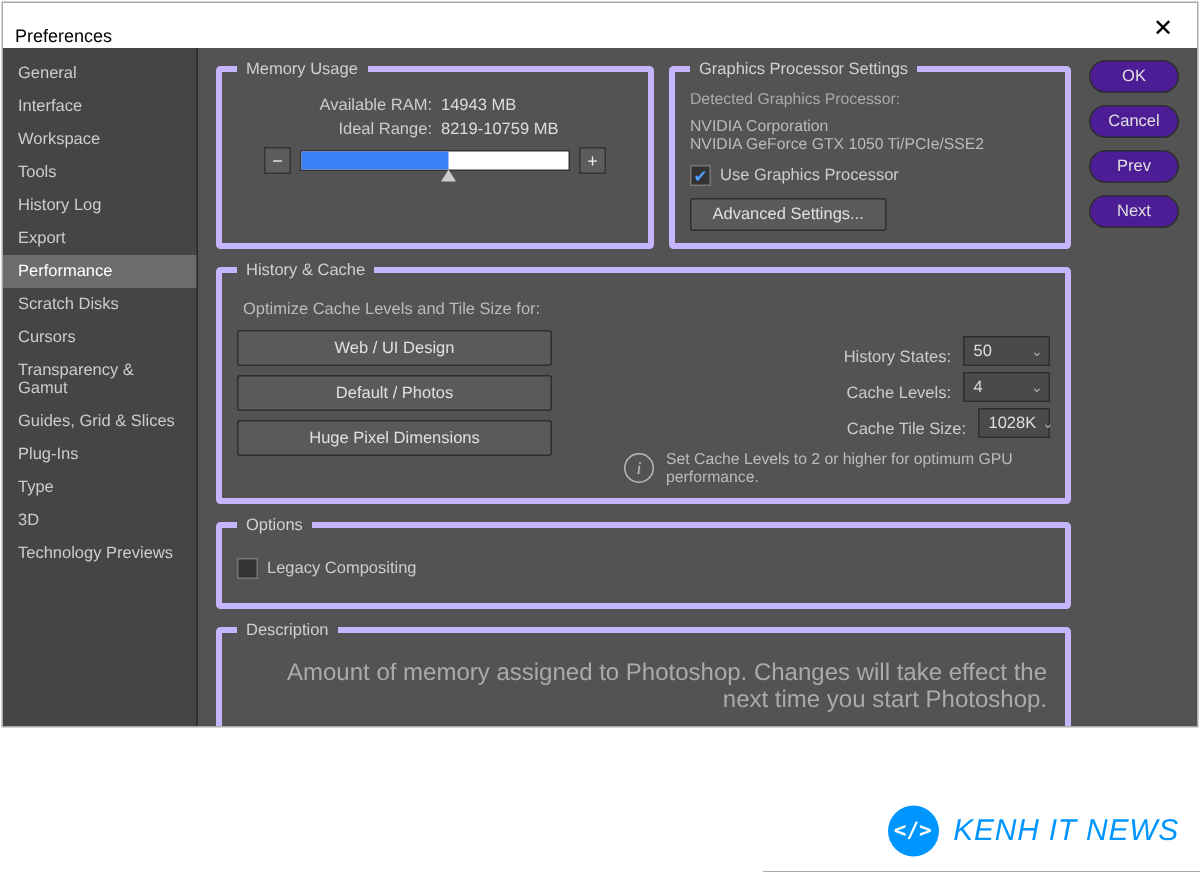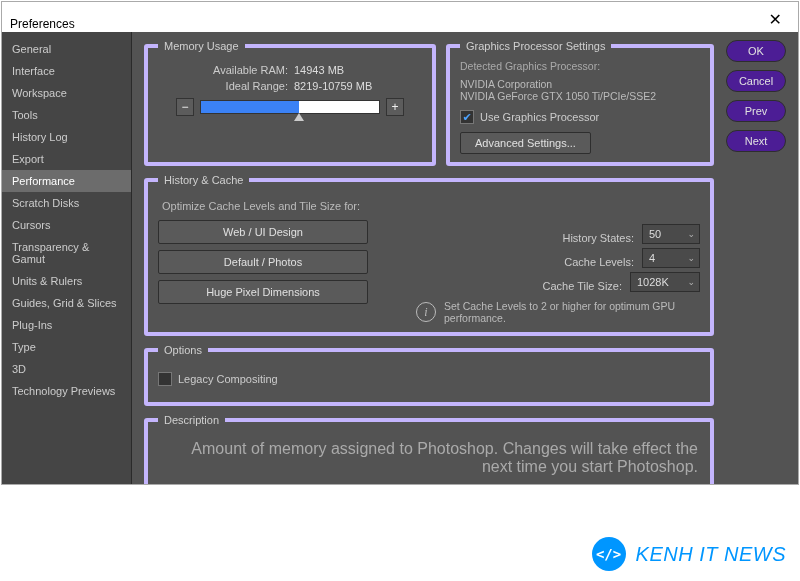--- a/index.html
+++ b/index.html
@@ -83,21 +83,20 @@
         <div class="item">General</div>
         <div class="item">Interface</div>
         <div class="item">Workspace</div>
         <div class="item">Tools</div>
         <div class="item">History Log</div>
         <div class="item">Export</div>
         <div class="item active">Performance</div>
         <div class="item">Scratch Disks</div>
         <div class="item">Cursors</div>
         <div class="item">Transparency &amp; Gamut</div>
-        <div class="item">Units &amp; Rulers</div>
         <div class="item">Guides, Grid &amp; Slices</div>
         <div class="item">Plug-Ins</div>
         <div class="item">Type</div>
         <div class="item">3D</div>
         <div class="item">Technology Previews</div>
       </div>
 
     <div class="main">
 
       <div class="actions">
@@ -164,21 +163,21 @@
             </div>
             <div class="row">
               <span class="lab">Cache Levels:</span>
               <div class="select">
                 <span>4</span>
                   <span class="caret">⌄</span>
               </div>
             </div>
             <div class="row">
               <span class="lab">Cache Tile Size:</span>
-              <div class="select" style="width:70px">
+              <div class="select" style="width:48px">
                 <span>1028K</span>
                   <span class="caret">⌄</span>
               </div>
             </div>
             <div class="hc-info">
               <div class="info-icon">i</div>
               <span>Set Cache Levels to 2 or higher for optimum GPU performance.</span>
             </div>
           </div>
         </div>

